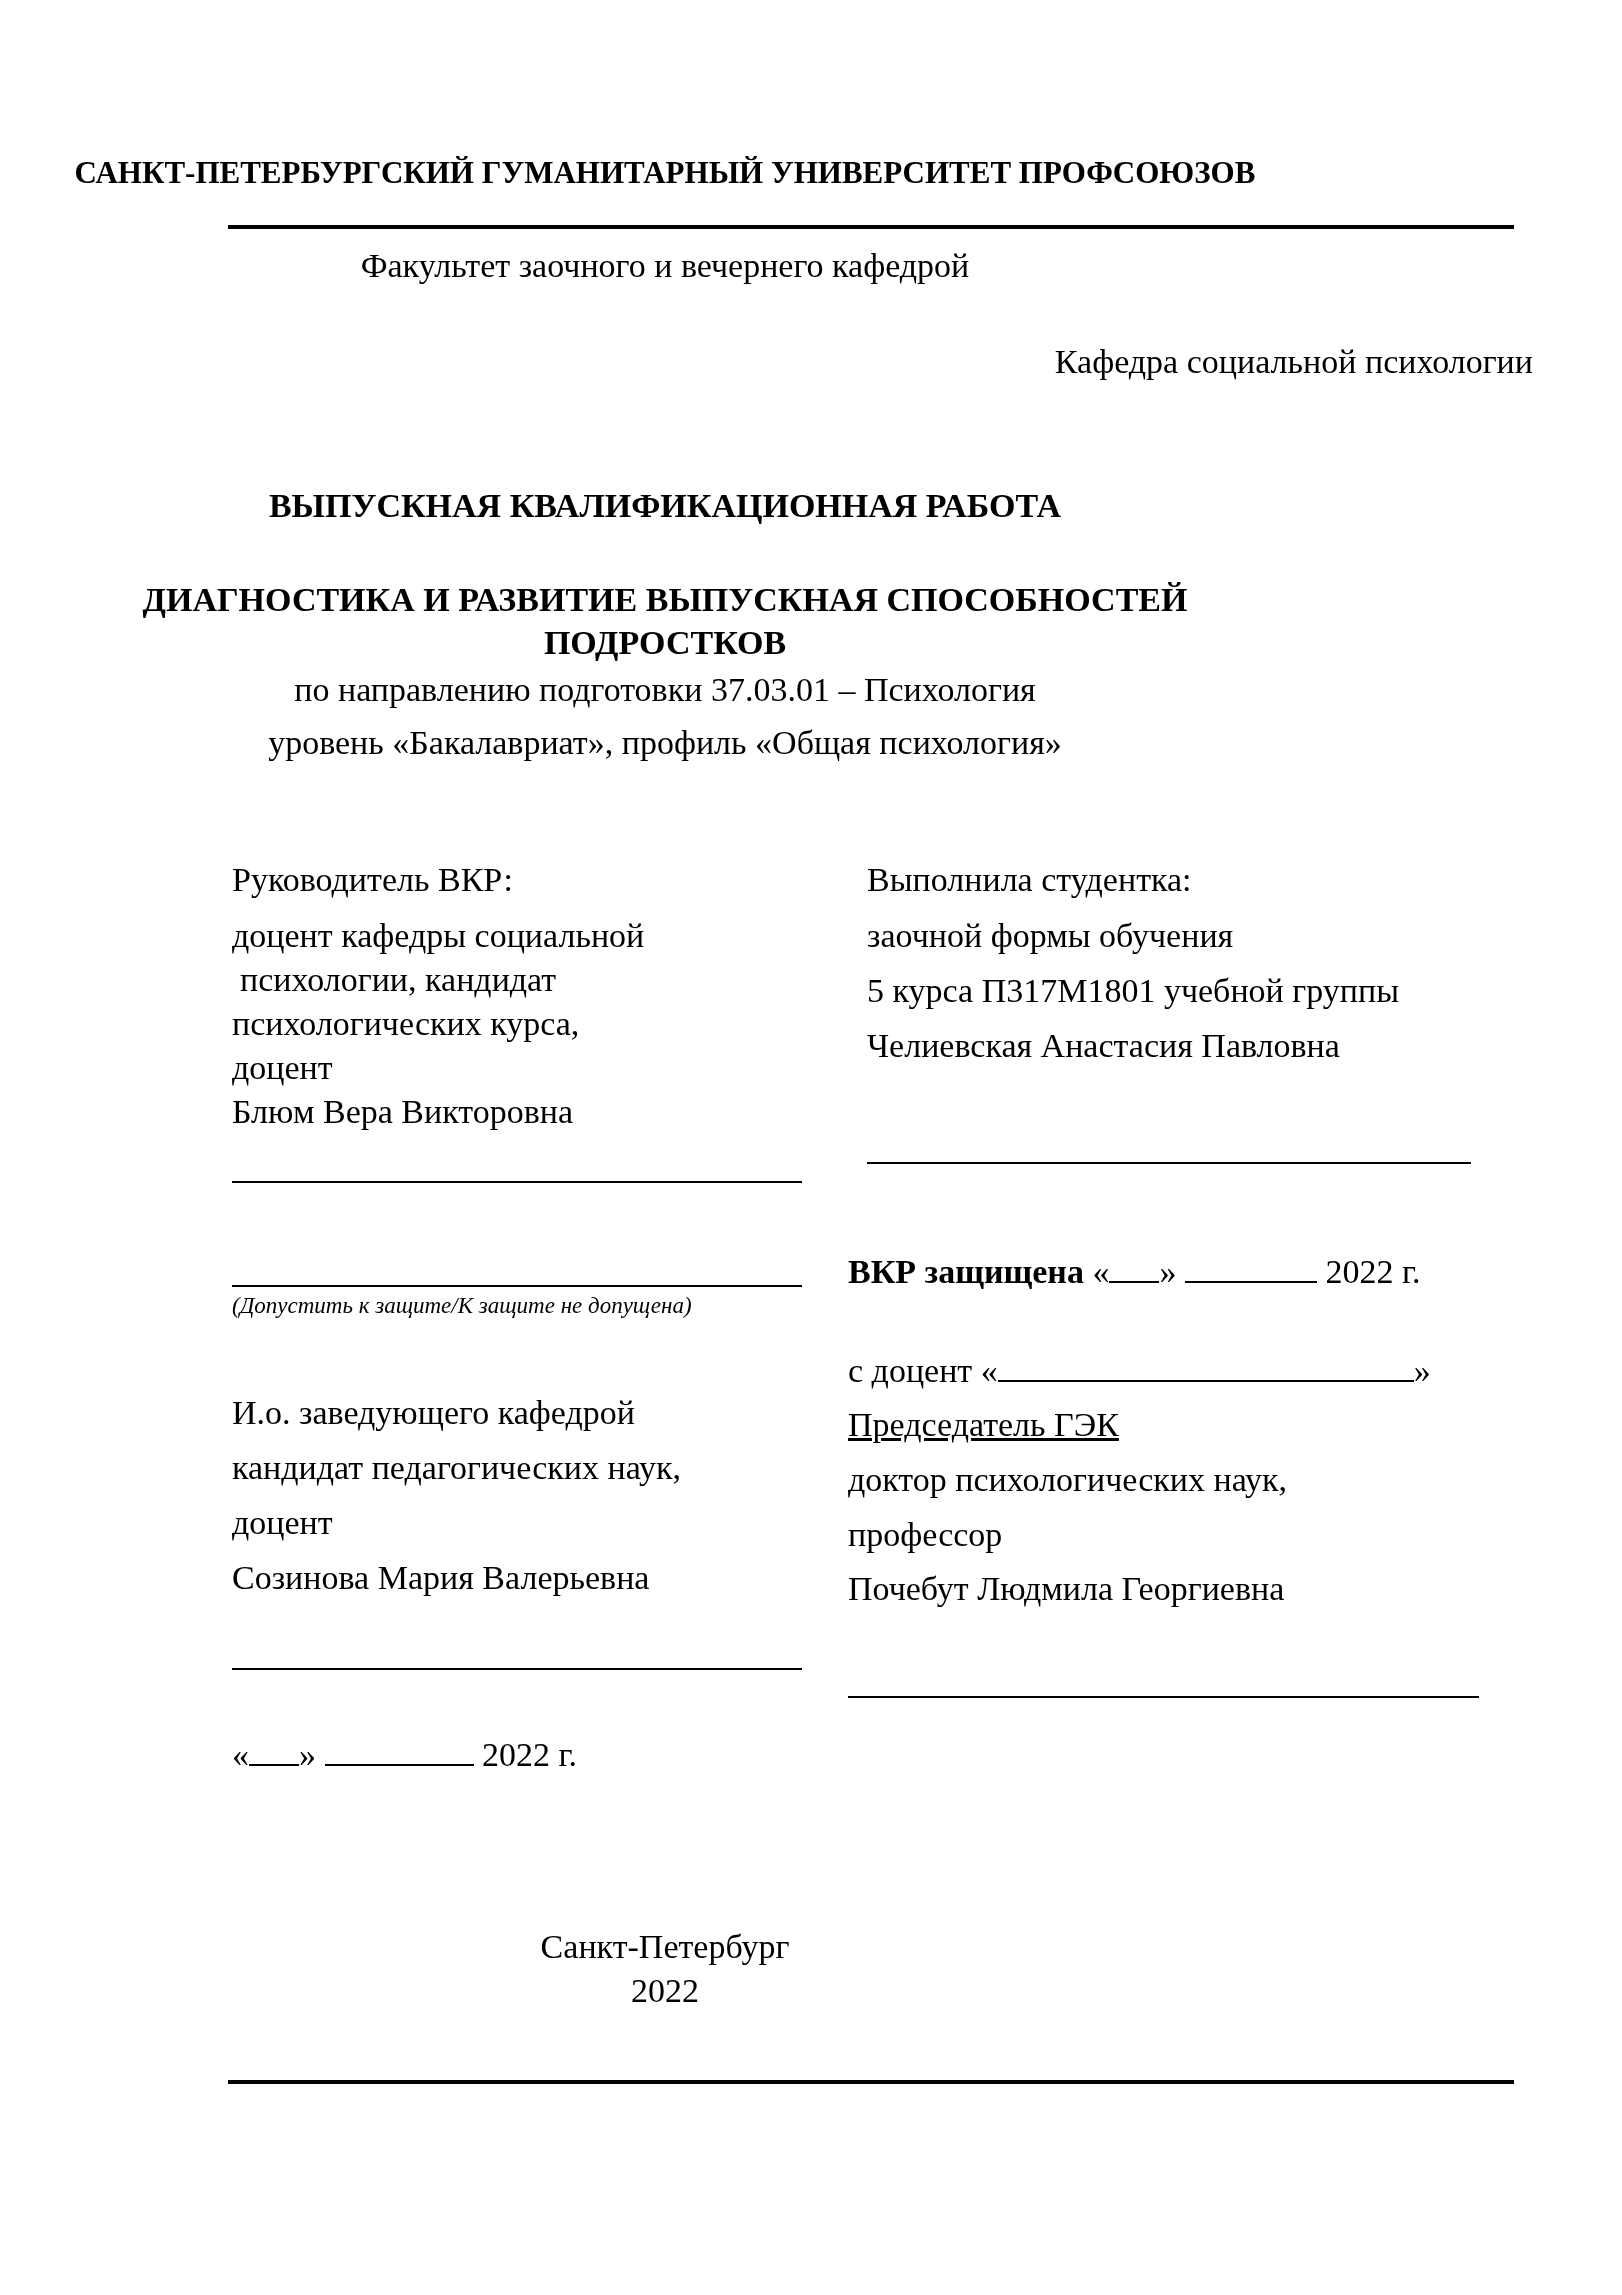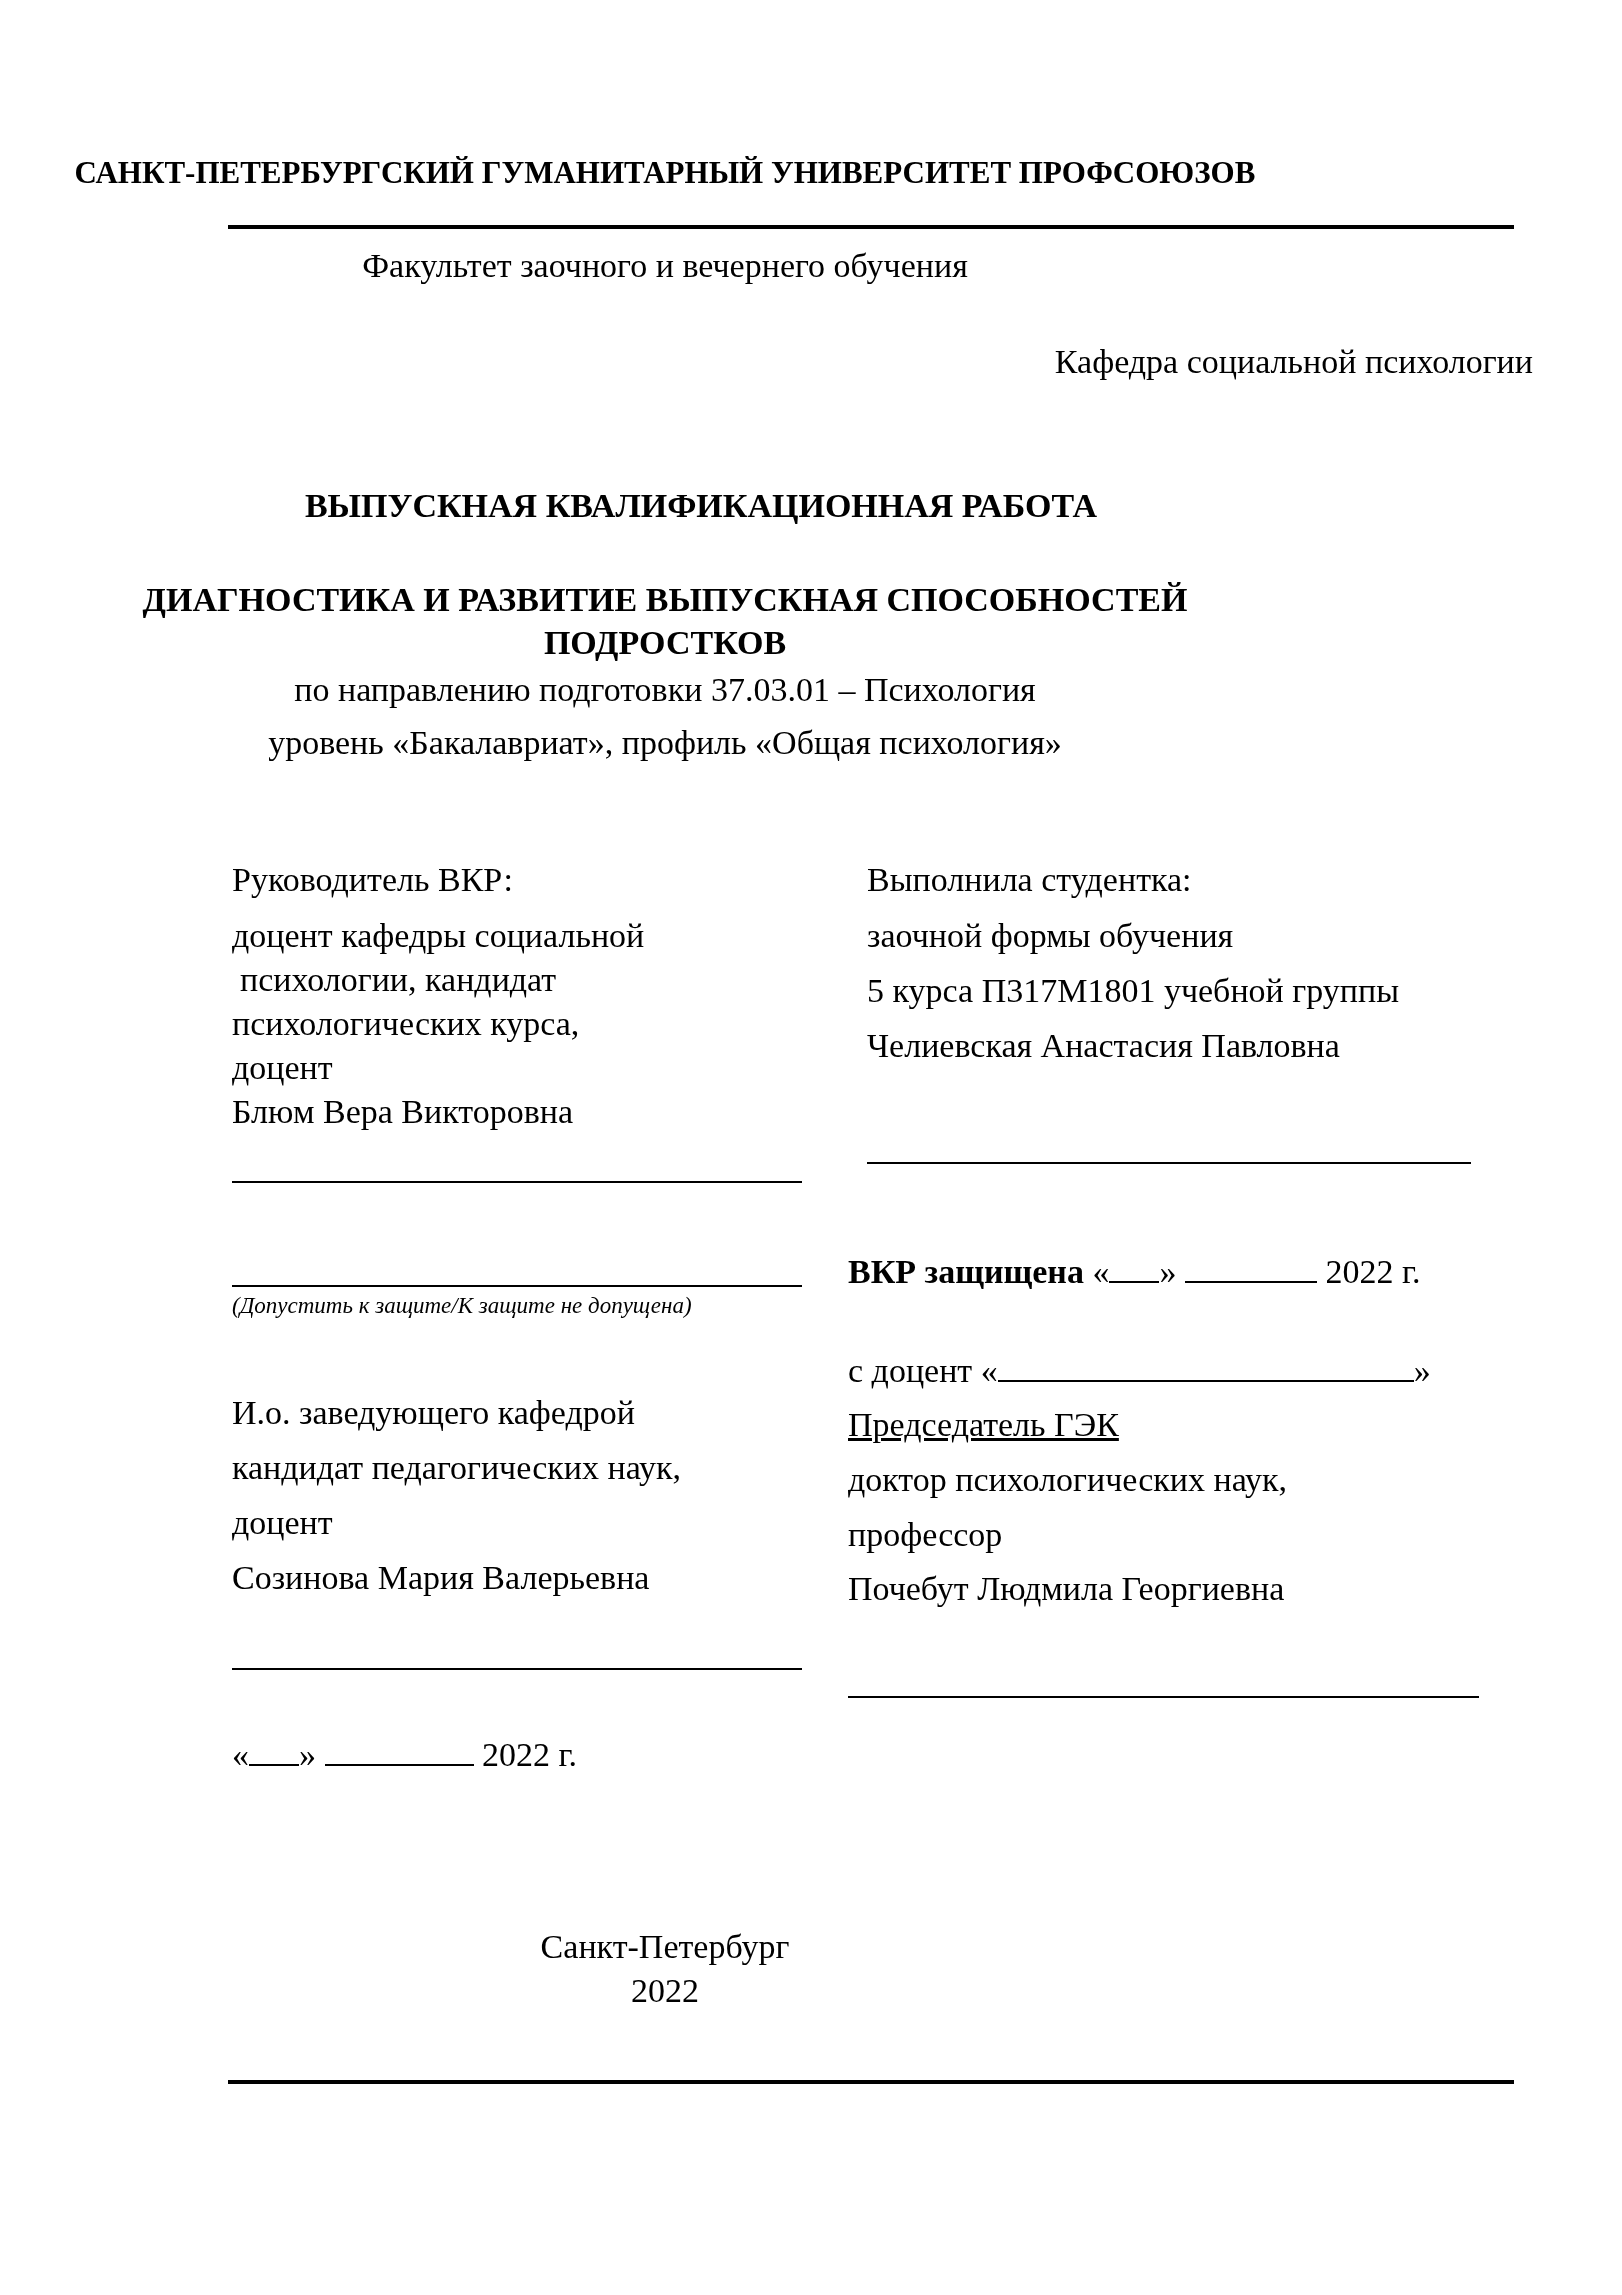--- a/index.html
+++ b/index.html
@@ -11,24 +11,24 @@
     .rule { position: absolute; left: 228px; width: 1286px; height: 3.9px; background: #000; }
     .uline { display: inline-block; border-bottom: 2.4px solid #000; height: 27px; vertical-align: baseline; }
     .sig { position: absolute; height: 2.4px; background: #000; }
     .it { font-style: italic; font-size: 23px; }
   </style>
 </head>
 <body>
 
 <div class="t b c" style="top:157px; font-size:31px;">САНКТ-ПЕТЕРБУРГСКИЙ ГУМАНИТАРНЫЙ УНИВЕРСИТЕТ ПРОФСОЮЗОВ</div>
 <div class="rule" style="top:225px;"></div>
-<div class="t c" style="top:249px;">Факультет заочного и вечернего обучения</div>
+<div class="t c" style="top:249px;">Факультет заочного и вечернего кафедрой</div>
 <div class="t" style="top:345px; right:90px;">Кафедра социальной психологии</div>
 
-<div class="t b c" style="top:489px;padding-left:36px;">ВЫПУСКНАЯ КВАЛИФИКАЦИОННАЯ РАБОТА</div>
+<div class="t b c" style="top:489px;">ВЫПУСКНАЯ КВАЛИФИКАЦИОННАЯ РАБОТА</div>
 <div class="t b c" style="top:583px;">ДИАГНОСТИКА И РАЗВИТИЕ ВЫПУСКНАЯ СПОСОБНОСТЕЙ</div>
 <div class="t b c" style="top:626px;">ПОДРОСТКОВ</div>
 <div class="t c" style="top:673px;">по направлению подготовки 37.03.01 – Психология</div>
 <div class="t c" style="top:726px;">уровень «Бакалавриат», профиль «Общая психология»</div>
 
 <div>
   <div class="t" style="top:863px; left:232px;">Руководитель ВКР:</div>
   <div class="t" style="top:919px; left:232px;">доцент кафедры социальной</div>
   <div class="t" style="top:963px; left:240px;">психологии, кандидат</div>
   <div class="t" style="top:1007px; left:232px;">психологических курса,</div>

